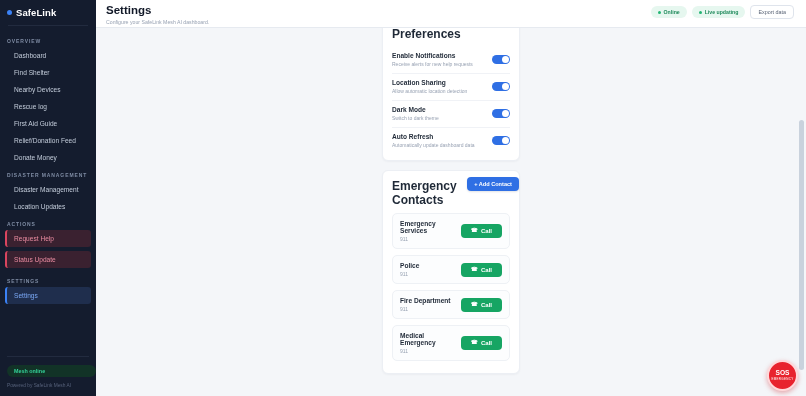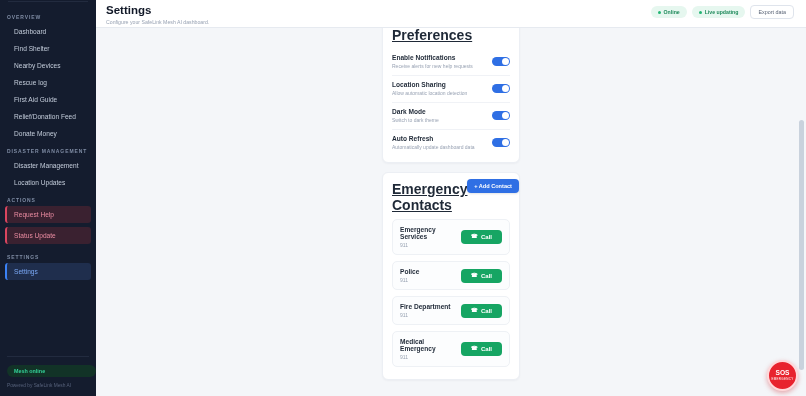--- a/index.html
+++ b/index.html
@@ -126,23 +126,22 @@
   .card {
     background: #ffffff;
     border: 1px solid #eceff4;
     border-radius: 6px;
     box-shadow: 0 1px 2px rgba(16,24,40,.04);
     padding: 8px 9px 6px 9px;
     margin-bottom: 9px;
     position: relative;
   }
   .card-title {
-    font-size: 14px; font-weight: bold; color: #1f2937;
+    font-size: 12px; font-weight: bold; color: #1f2937;
     margin-bottom: 6px;
-    text-decoration: underline;
   }
   .pref-row {
     display: flex; align-items: center; justify-content: space-between;
     padding: 5px 0 6px 0;
     border-bottom: 1px solid #f0f2f6;
   }
   .pref-row:last-child { border-bottom: none; }
   .pref-label { font-size: 6.6px; font-weight: bold; color: #1f2937; }
   .pref-desc { font-size: 5px; color: #98a2b3; margin-top: 2px; }
   .toggle {
@@ -212,20 +211,24 @@
     width: 5px; height: 250px;
     background: #c9d2dd; border-radius: 3px;
   }
 </style>
 </head>
 <body>
 
 <div class="app">
 
   <aside class="sidebar">
+    <div class="brand">
+      <span class="brand-dot"></span>
+      <span class="brand-name">SafeLink</span>
+    </div>
     <div class="brand-rule"></div>
 
     <nav class="nav">
       <div class="nav-section-title">OVERVIEW</div>
       <div class="nav-item">Dashboard</div>
       <div class="nav-item">Find Shelter</div>
       <div class="nav-item">Nearby Devices</div>
       <div class="nav-item">Rescue log</div>
       <div class="nav-item">First Aid Guide</div>
       <div class="nav-item">Relief/Donation Feed</div>

